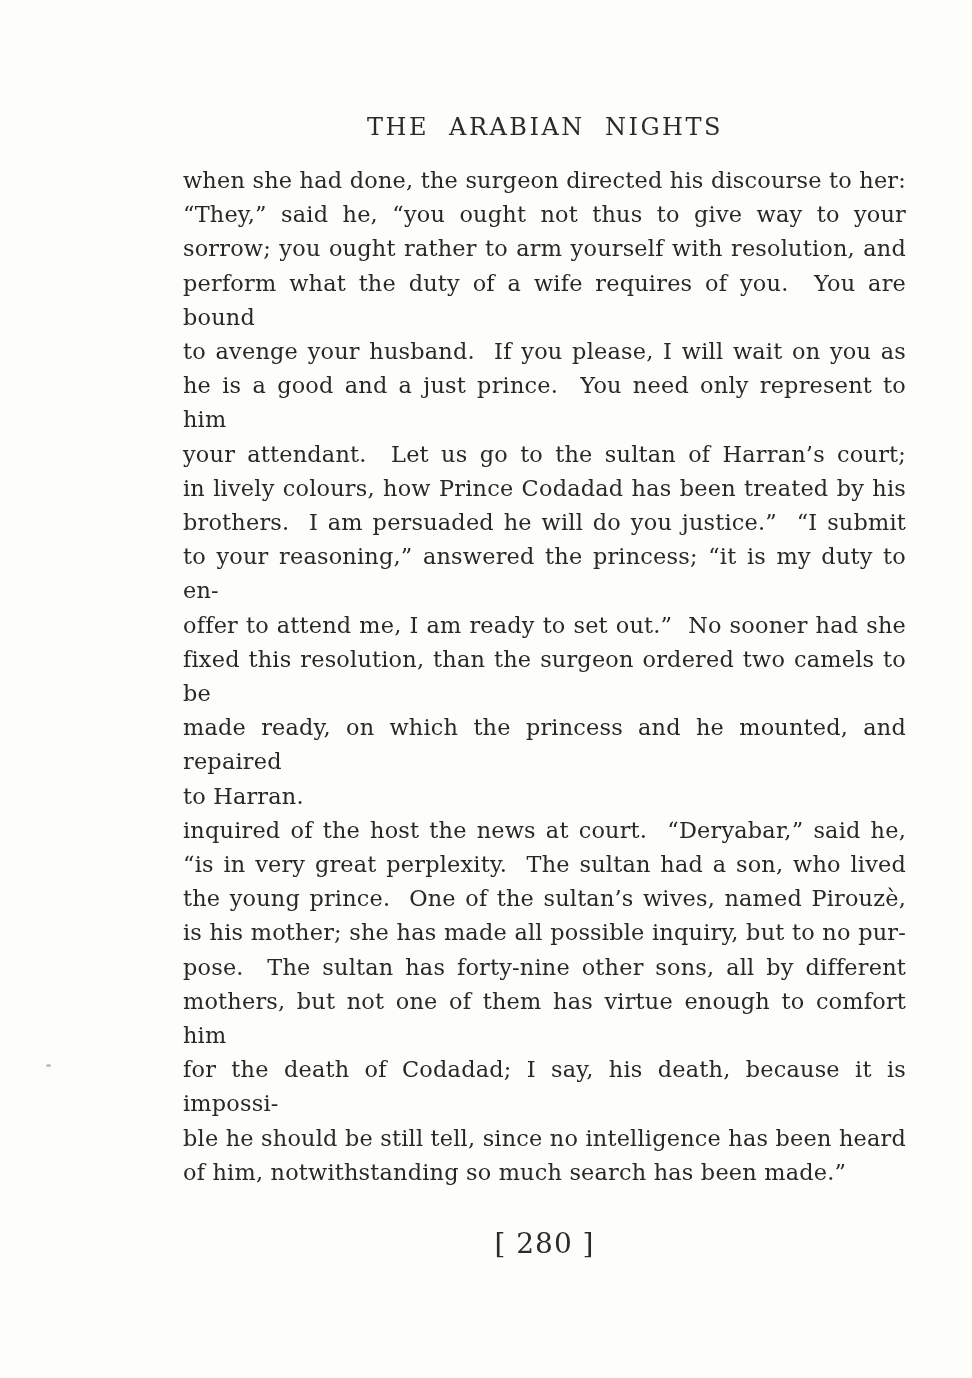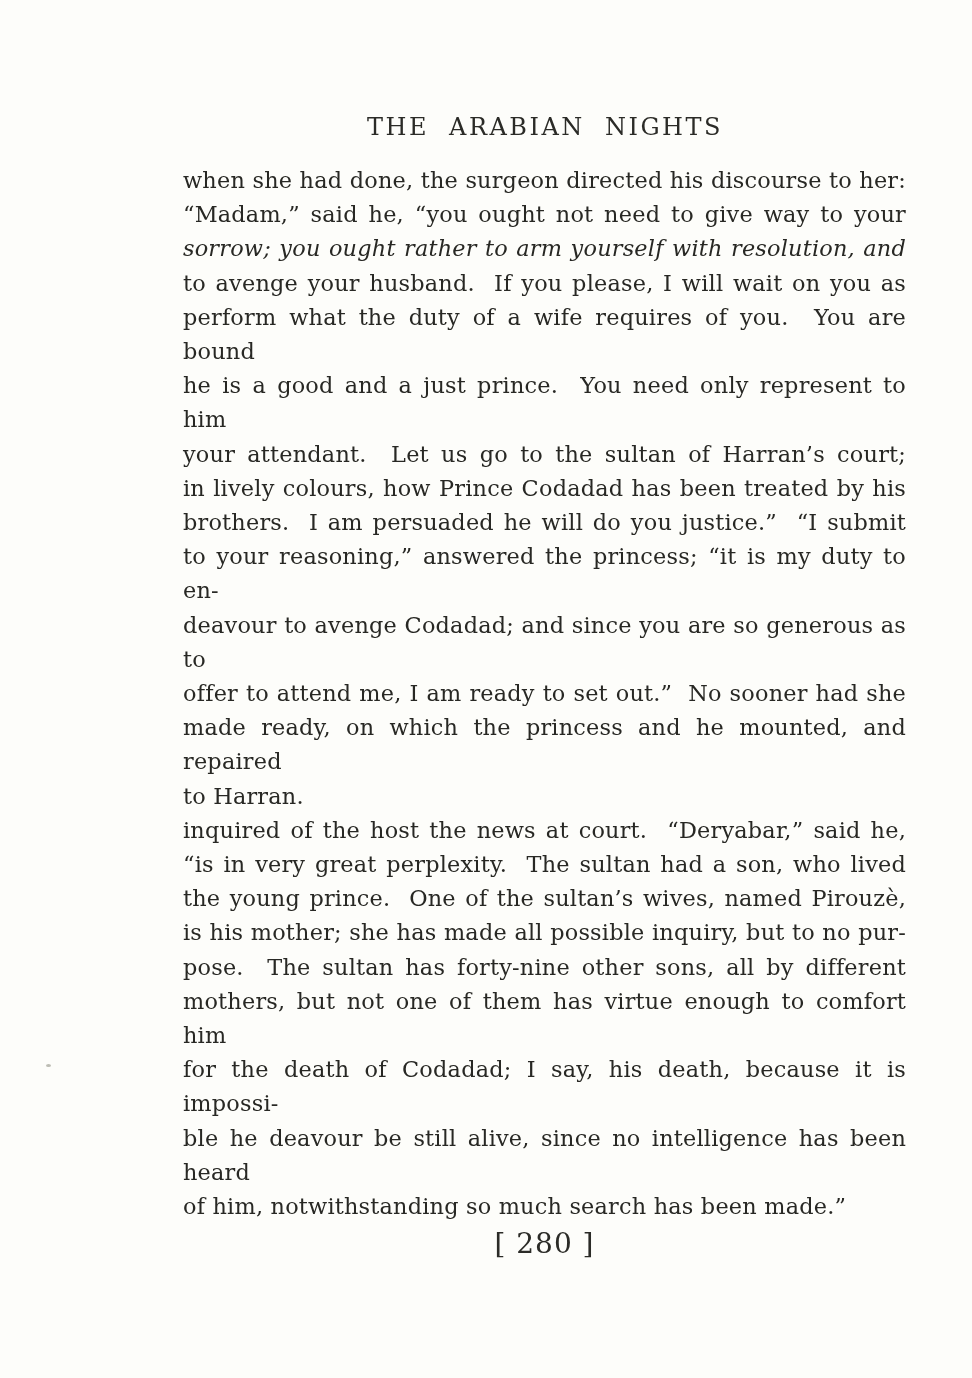--- a/index.html
+++ b/index.html
@@ -45,21 +45,20 @@
     text-align: justify;
     text-align-last: justify;
   }
   .line.last {
     text-align-last: left;
   }
   .line.indent {
     text-indent: 37px;
   }
   .line.italic {
-    font-style: italic;
   }
   .folio {
     position: absolute;
     top: 1227px;
     left: 183px;
     width: 723px;
     text-align: center;
     font-size: 28px;
     letter-spacing: 1px;
     color: #2b2b27;
@@ -76,43 +75,43 @@
 </style>
 </head>
 <body>
 
 <div class="page">
   <div class="running-head">THE ARABIAN NIGHTS</div>
 
   <div class="text-block">
       <div class="paragraph">
         <div class="line">when she had done, the surgeon directed his discourse to her:</div>
-        <div class="line">“Madam,” said he, “you ought not need to give way to your</div>
+        <div class="line">“They,” said he, “you ought not thus to give way to your</div>
         <div class="line italic">sorrow; you ought rather to arm yourself with resolution, and</div>
+        <div class="line">perform what the duty of a wife requires of you.&nbsp; You are bound</div>
         <div class="line">to avenge your husband.&nbsp; If you please, I will wait on you as</div>
-        <div class="line">perform what the duty of a wife requires of you.&nbsp; You are bound</div>
         <div class="line">he is a good and a just prince.&nbsp; You need only represent to him</div>
         <div class="line">your attendant.&nbsp; Let us go to the sultan of Harran’s court;</div>
         <div class="line">in lively colours, how Prince Codadad has been treated by his</div>
         <div class="line">brothers.&nbsp; I am persuaded he will do you justice.”&nbsp; “I submit</div>
         <div class="line">to your reasoning,” answered the princess; “it is my duty to en-</div>
-        <div class="line">deavour to avenge Codadad; and since you are so generous as to</div>
         <div class="line">offer to attend me, I am ready to set out.”&nbsp; No sooner had she</div>
+        <div class="line">fixed this resolution, than the surgeon ordered two camels to be</div>
         <div class="line">made ready, on which the princess and he mounted, and repaired</div>
         <div class="line last">to Harran.</div>
       </div>
       <div class="paragraph">
         <div class="line">inquired of the host the news at court.&nbsp; “Deryabar,” said he,</div>
         <div class="line">“is in very great perplexity.&nbsp; The sultan had a son, who lived</div>
         <div class="line">the young prince.&nbsp; One of the sultan’s wives, named Pirouzè,</div>
         <div class="line">is his mother; she has made all possible inquiry, but to no pur-</div>
         <div class="line">pose.&nbsp; The sultan has forty-nine other sons, all by different</div>
         <div class="line">mothers, but not one of them has virtue enough to comfort him</div>
         <div class="line">for the death of Codadad; I say, his death, because it is impossi-</div>
-        <div class="line">ble he deavour be still alive, since no intelligence has been heard</div>
+        <div class="line">ble he should be still tell, since no intelligence has been heard</div>
         <div class="line last">of him, notwithstanding so much search has been made.”</div>
       </div>
     </div>
 
   <div class="speck"></div>
 
   <div class="folio">[ 280 ]</div>
 </div>
 
 </body></html>

